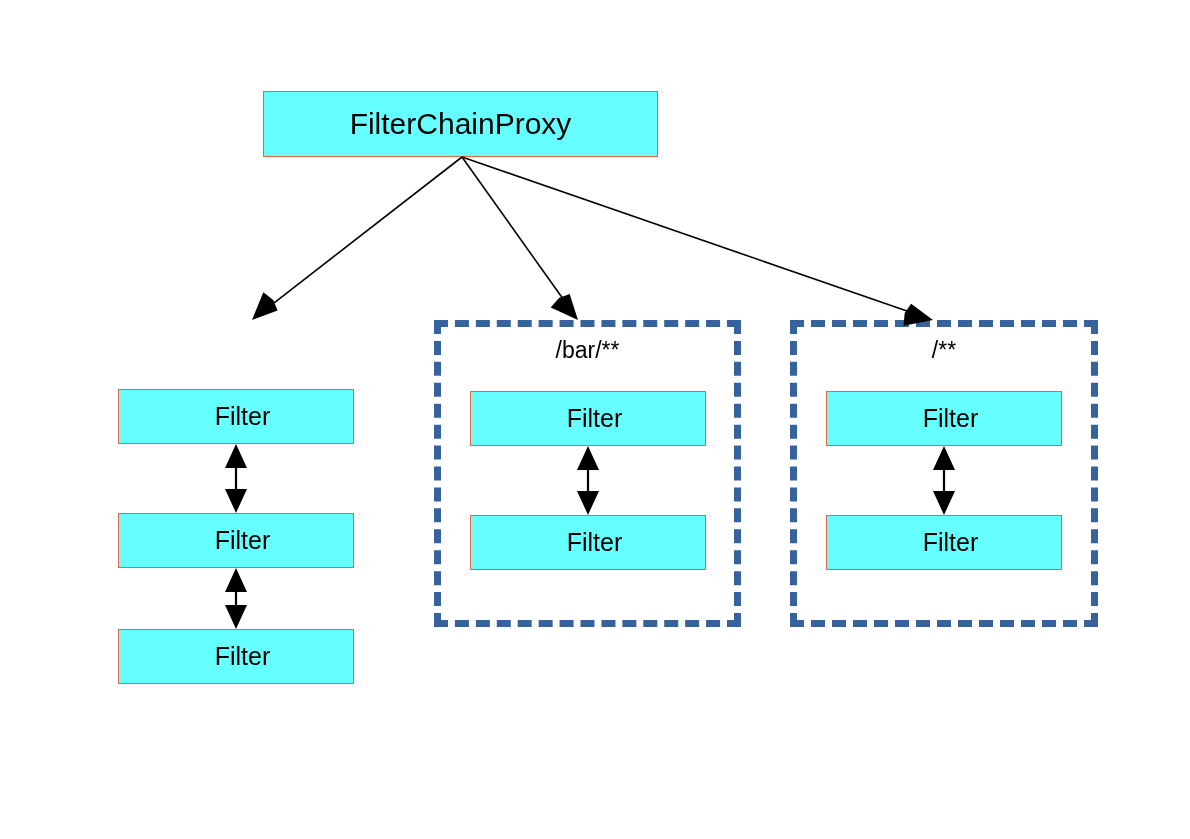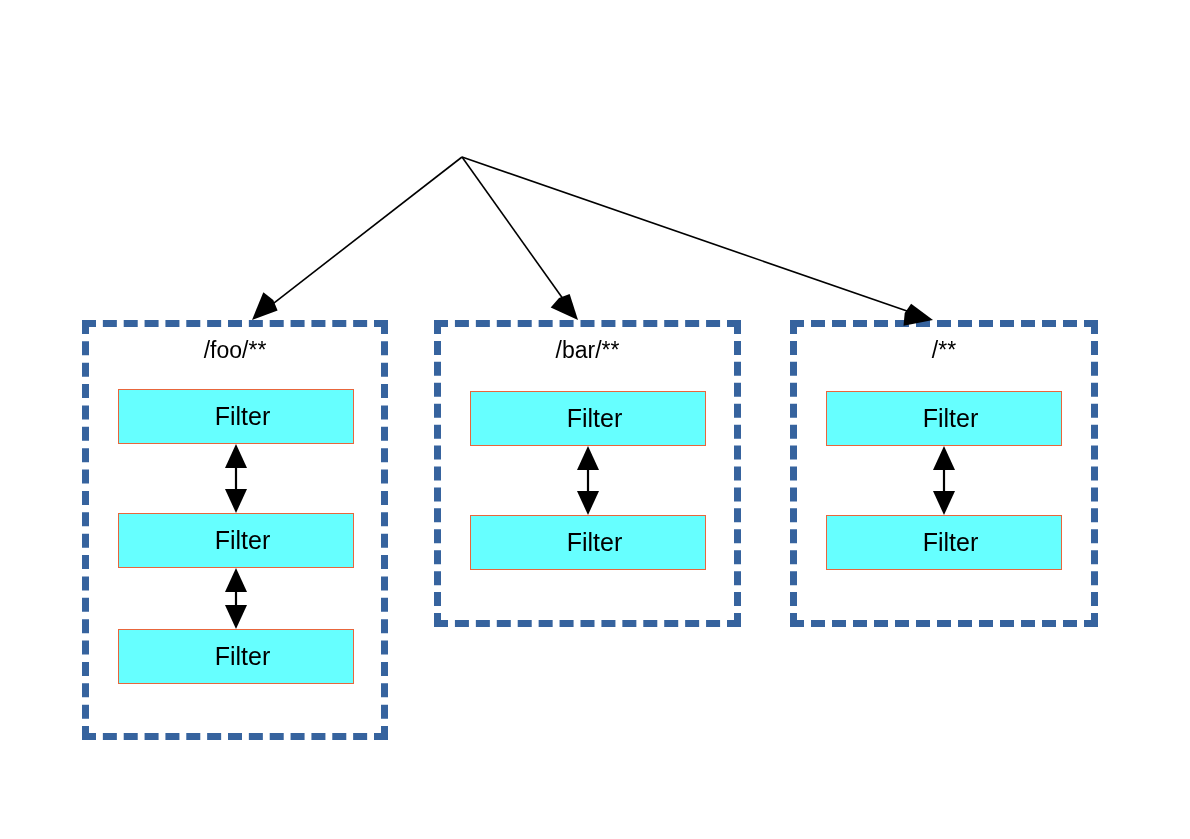--- a/index.html
+++ b/index.html
@@ -90,24 +90,22 @@
   .dbl-head {
     fill: #000000;
     stroke: none;
   }
 </style>
 </head>
 <body>
 
 <div id="canvas">
 
+  <div class="node-box proxy" style="left: 263px; top: 91px; width: 395px; height: 66px;">FilterChainProxy</div>
 
-  <div class="chain-group" id="group-0" style="left: 82px; top: 320px; width: 306px; height: 420px; border-color: rgb(54, 99, 158);">
-    <div class="chain-label">/foo/**</div>
-  </div>
   <div class="node-box filter" id="f-0-0" style="left: 118px; top: 389px; background: rgb(102, 255, 255); border-color: rgb(232, 102, 60);">Filter</div>
   <div class="node-box filter" id="f-0-1" style="left: 118px; top: 513px; background: rgb(102, 255, 255); border-color: rgb(232, 102, 60);">Filter</div>
   <div class="node-box filter" id="f-0-2" style="left: 118px; top: 629px; background: rgb(102, 255, 255); border-color: rgb(232, 102, 60);">Filter</div>
 
   <div class="chain-group" id="group-1" style="left: 434px; top: 320px; width: 307px; height: 307px; border-color: rgb(54, 99, 158);">
     <div class="chain-label">/bar/**</div>
   </div>
   <div class="node-box filter" id="f-1-0" style="left: 470px; top: 391px; background: rgb(102, 255, 255); border-color: rgb(232, 102, 60);">Filter</div>
   <div class="node-box filter" id="f-1-1" style="left: 470px; top: 515px; background: rgb(102, 255, 255); border-color: rgb(232, 102, 60);">Filter</div>
 

